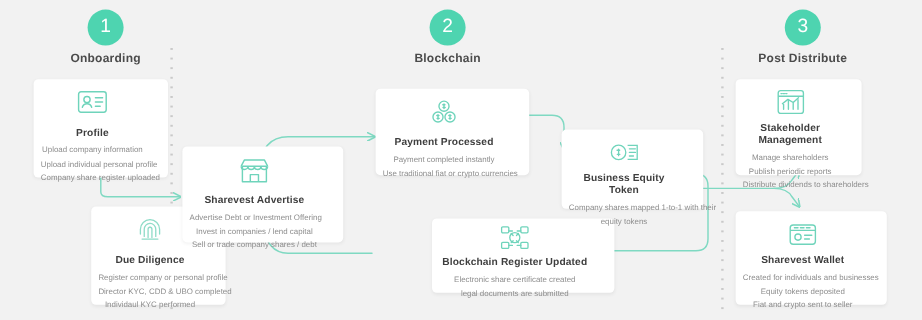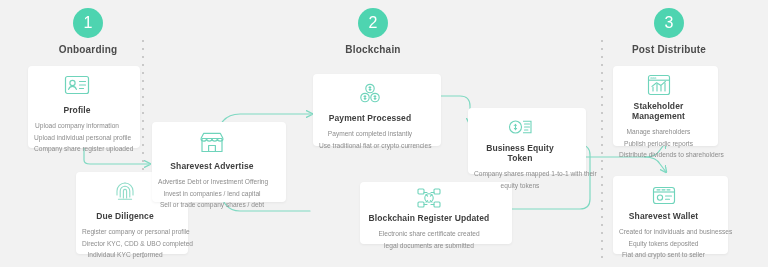--- a/index.html
+++ b/index.html
@@ -201,21 +201,21 @@
         <path d="M6 17v-4M10 17v-7M14 17v-5M18 17v-8" stroke-linecap="round"></path>
         <path d="M5 12.4l4.6-3.6 4.4 2.6 4.4-4" stroke-linecap="round" stroke-linejoin="round"></path>
       </svg>
     </span>
     <div class="ttl">Stakeholder Management</div>
     <div class="ln">Manage shareholders</div>
     <div class="ln">Publish periodic reports</div>
     <div class="ln">Distribute dividends to shareholders</div>
   </div>
 
-  <div class="card" style="left:613px;top:176px;width:115px;height:78px;">
+  <div class="card" style="left:613px;top:176px;width:126px;height:78px;">
     <span class="ic" style="height:22px;">
       <svg width="24" height="22" viewBox="0 0 24 22" fill="none" stroke="#6fd4bb" stroke-width="1.15">
         <rect x="1.5" y="3.5" width="21" height="16" rx="2.5"></rect>
         <path d="M1.5 8h21"></path>
         <circle cx="8" cy="13.6" r="2.6"></circle>
         <path d="M13.5 12h6M13.5 15.2h4" stroke-linecap="round"></path>
         <path d="M5 5.8h3M10 5.8h3M15 5.8h3" stroke-linecap="round"></path>
       </svg>
     </span>
     <div class="ttl">Sharevest Wallet</div>

